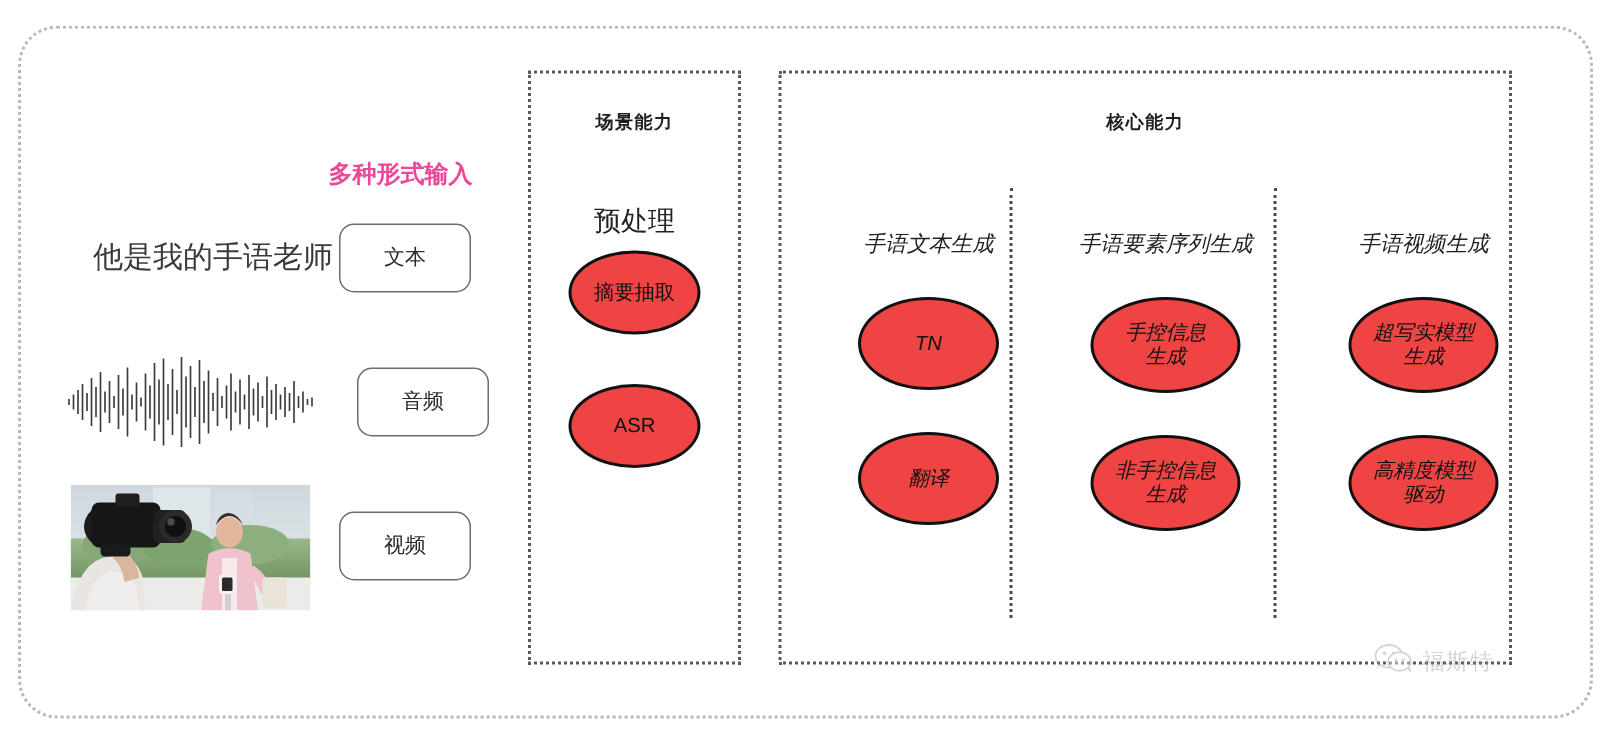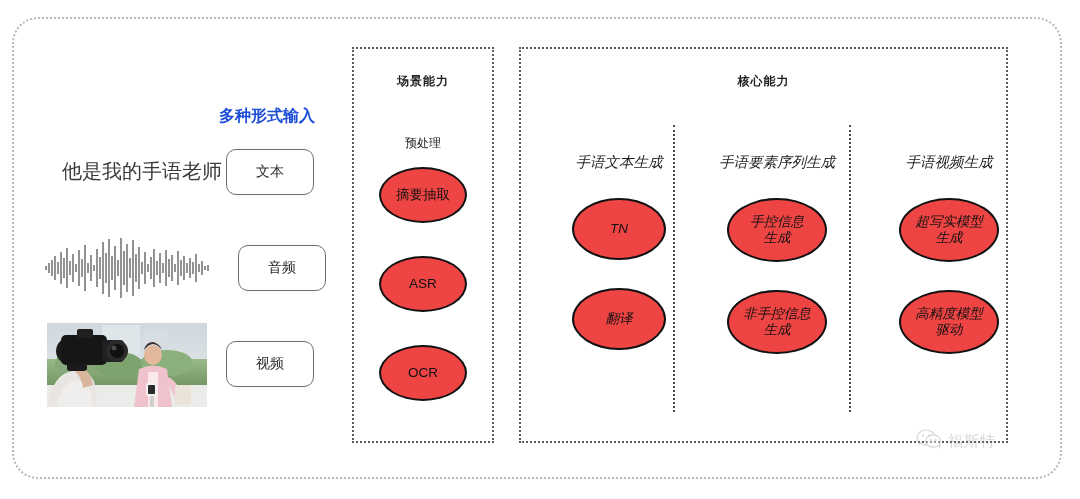--- a/index.html
+++ b/index.html
@@ -61,21 +61,21 @@
     color: #1f1f1f;
   }
   #panel-scene .panel-title { top: 24px; }
   #panel-core .panel-title { top: 24px; text-align: center; }
 
   .panel-subtitle {
     position: absolute;
     left: 0;
     right: 0;
     text-align: center;
-    font-size: 12px;
+    font-size: 18px;
     color: #222;
   }
   #panel-scene .panel-subtitle { top: 86px; }
 
   
   .v-divider {
     position: absolute;
     top: 76px;
     height: 287px;
     width: 0;
@@ -132,21 +132,21 @@
   }
   .scene-nodes .ellipse { margin-bottom: 33px; }
 
   
   #input-heading {
     position: absolute;
     left: 219px;
     top: 106px;
     font-size: 16px;
     font-weight: bold;
-    color: #1d4ed8;
+    color: #ec4899;
     white-space: nowrap;
   }
   #sample-text {
     position: absolute;
     left: 46px;
     top: 158px;
     font-size: 20px;
     color: #3a3a3a;
     white-space: nowrap;
     margin-left: 16px;
@@ -329,21 +329,20 @@
   <button class="modal-btn" id="btn-audio">音频</button>
   <button class="modal-btn" id="btn-video">视频</button>
 
   <div class="panel" id="panel-scene">
     <div class="panel-title">场景能力</div>
     <div class="panel-subtitle">预处理</div>
 
     <div class="scene-nodes">
       <div class="ellipse wide">摘要抽取</div>
       <div class="ellipse wide">ASR</div>
-      <div class="ellipse wide">OCR</div>
     </div>
   </div>
 
   <div class="panel" id="panel-core">
     <div class="panel-title">核心能力</div>
 
     <div class="v-divider" id="divider-1"></div>
     <div class="v-divider" id="divider-2"></div>
 
     <div class="subcol" id="subcol-0">

